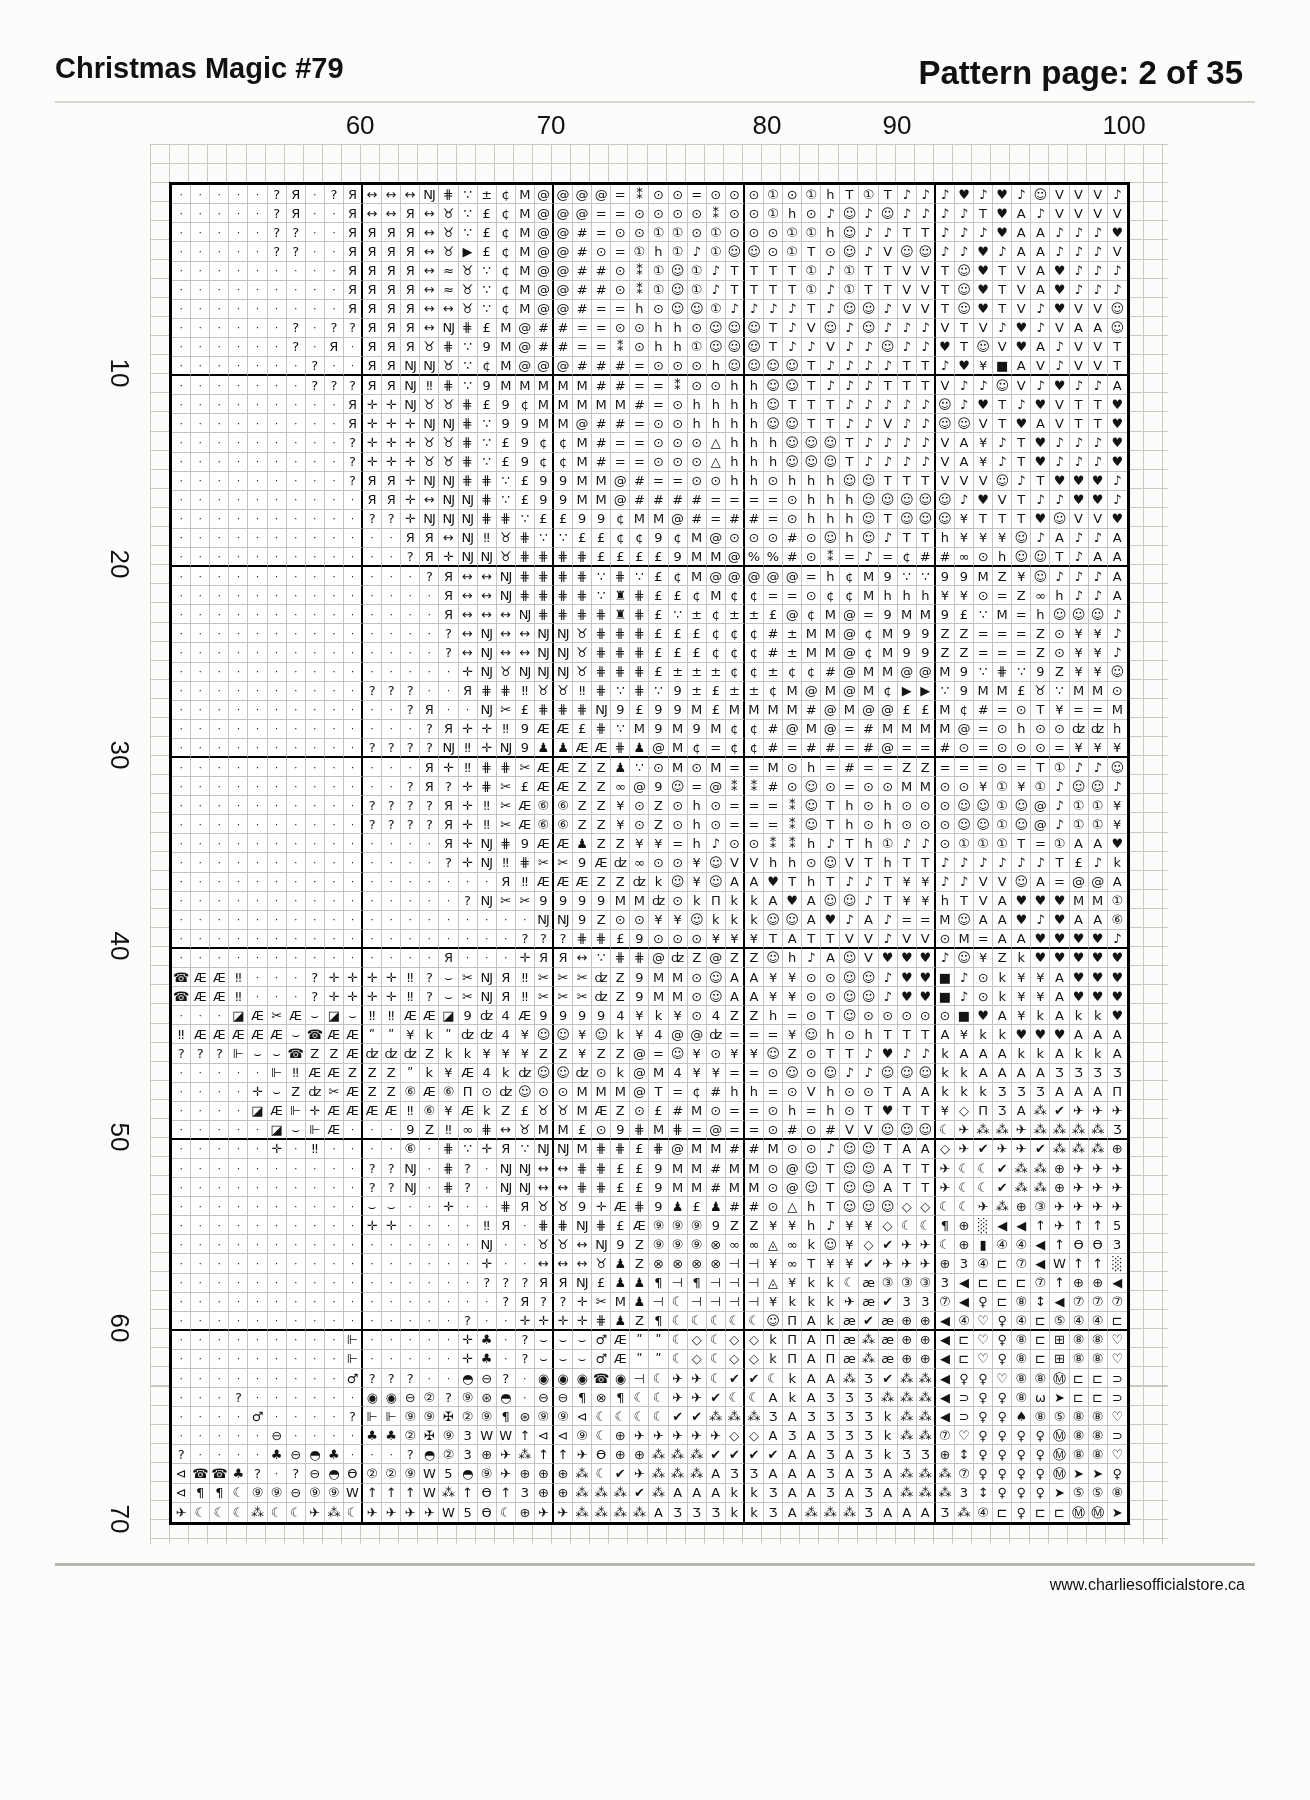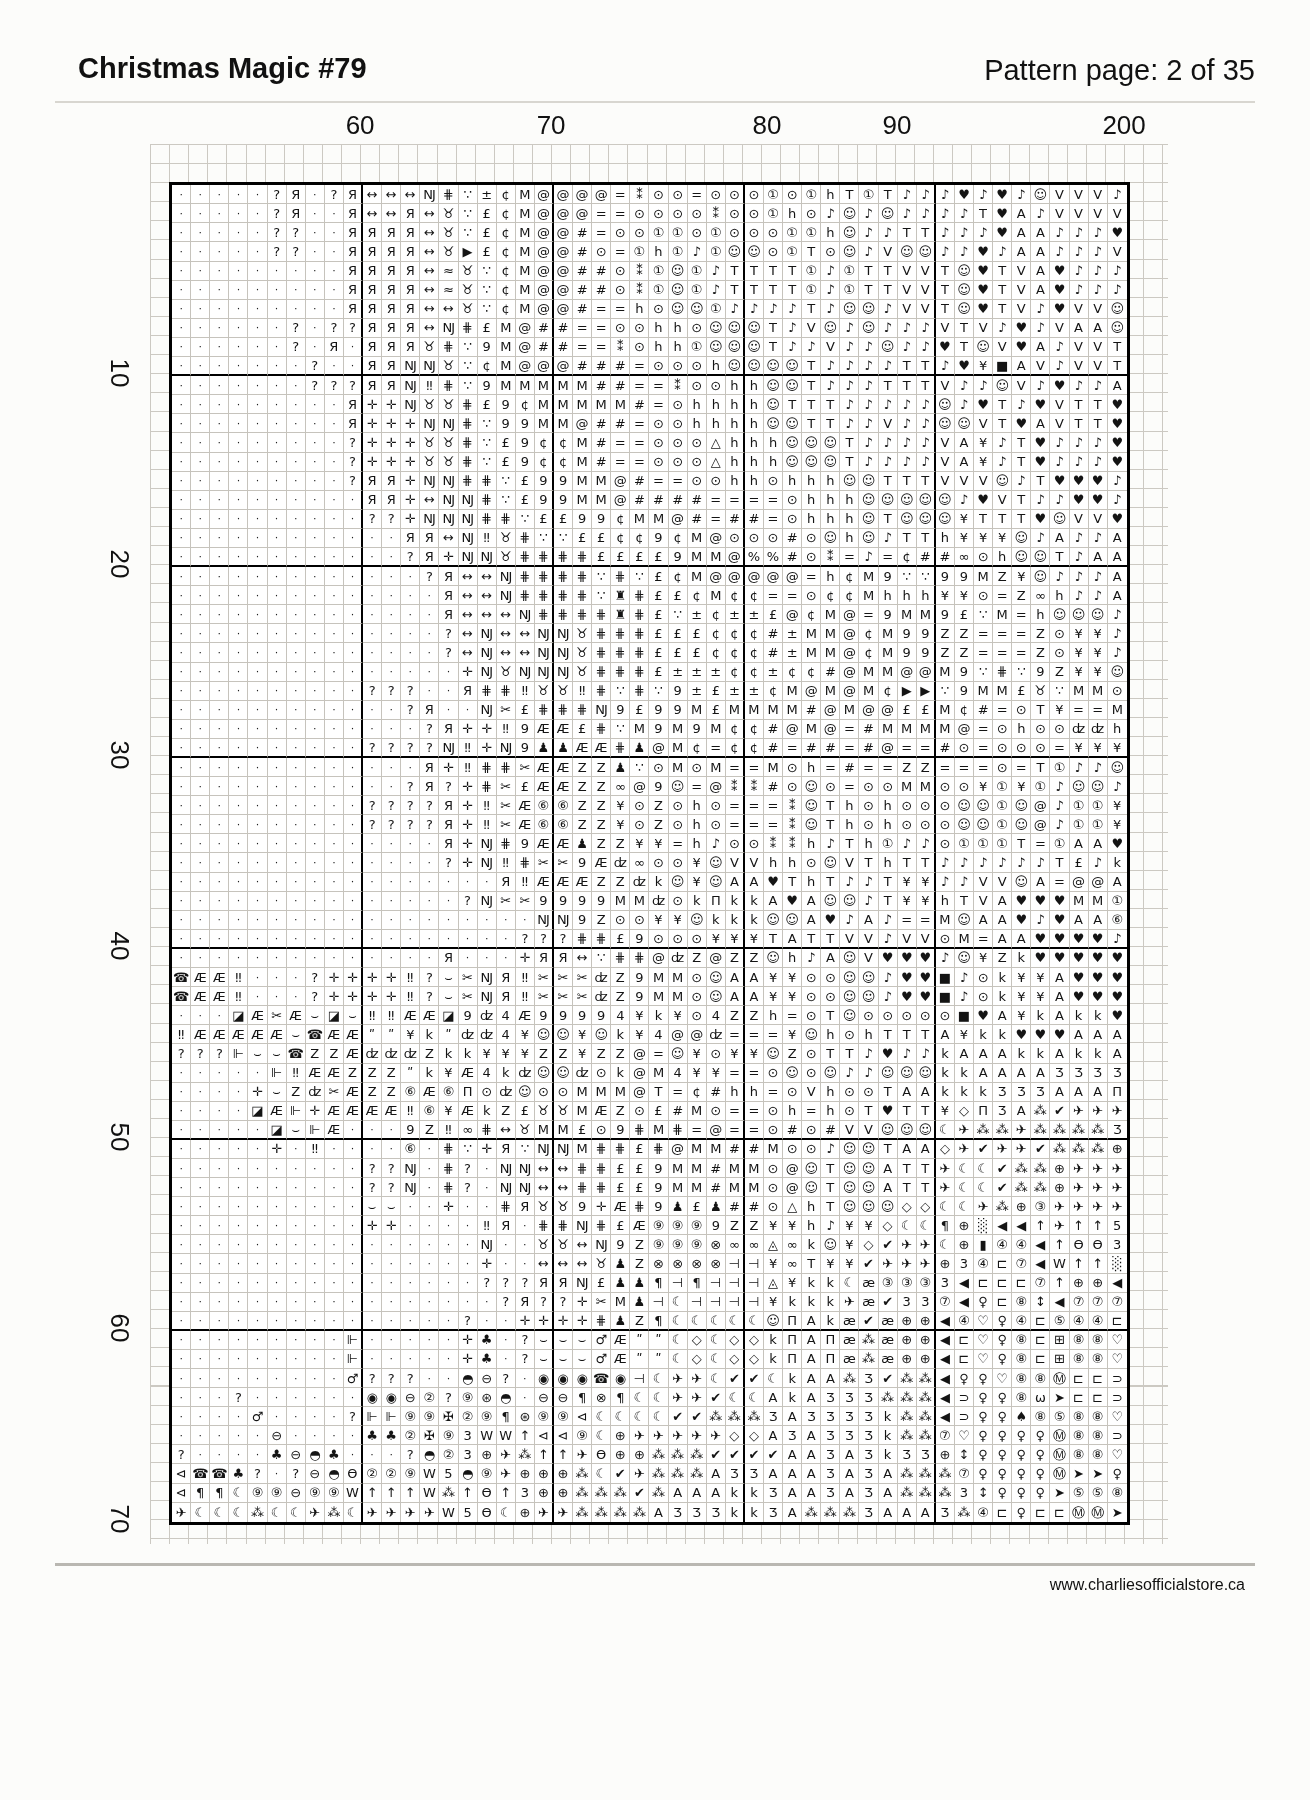--- a/index.html
+++ b/index.html
@@ -8,26 +8,26 @@
     background:#fcfcfa;
     font-family:"DejaVu Sans",sans-serif;
     color:#111;
     overflow:hidden;
   }
   
   .header{position:absolute;left:55px;top:48px;width:1200px;height:52px;}
   .title{
     position:absolute;left:0;top:4px;
     font-family:"Liberation Sans",sans-serif;
-    font-weight:bold;font-size:29px;letter-spacing:0px;margin-left:23px;
+    font-weight:bold;font-size:29px;letter-spacing:0px;
   }
   .page-info{
-    position:absolute;right:0;top:6px;
+    position:absolute;right:12px;top:6px;
     font-family:"Liberation Sans",sans-serif;
-    font-weight:normal;font-size:29px;
+    font-weight:bold;font-size:33px;
   }
   .header-rule{
     position:absolute;left:55px;top:101px;width:1200px;height:0;
     border-top:2px solid #d8d6d0;
   }
   
   .footer-rule{
     position:absolute;left:55px;top:1563px;width:1200px;height:0;
     border-top:3px solid #b9b7b1;
   }
@@ -3595,21 +3595,21 @@
         <span class="cell lastr">⊏</span>
         <span class="cell lastr">Ⓜ</span>
         <span class="cell lastr">Ⓜ</span>
         <span class="cell lastc lastr">➤</span>
       </div>
     <div id="col-labels">
         <div class="col-label" style="left: 210.1px;">60</div>
         <div class="col-label" style="left: 401.1px;">70</div>
         <div class="col-label" style="left: 617px;">80</div>
         <div class="col-label" style="left: 747px;">90</div>
-        <div class="col-label" style="left: 974.1px;">200</div>
+        <div class="col-label" style="left: 974.1px;">100</div>
       </div>
     <div id="row-labels">
         <div class="row-label" style="top: 229.2px;">10</div>
         <div class="row-label" style="top: 420.2px;">20</div>
         <div class="row-label" style="top: 611.2px;">30</div>
         <div class="row-label" style="top: 802.2px;">40</div>
         <div class="row-label" style="top: 993.2px;">50</div>
         <div class="row-label" style="top: 1184.2px;">60</div>
         <div class="row-label" style="top: 1375.2px;">70</div>
       </div>

